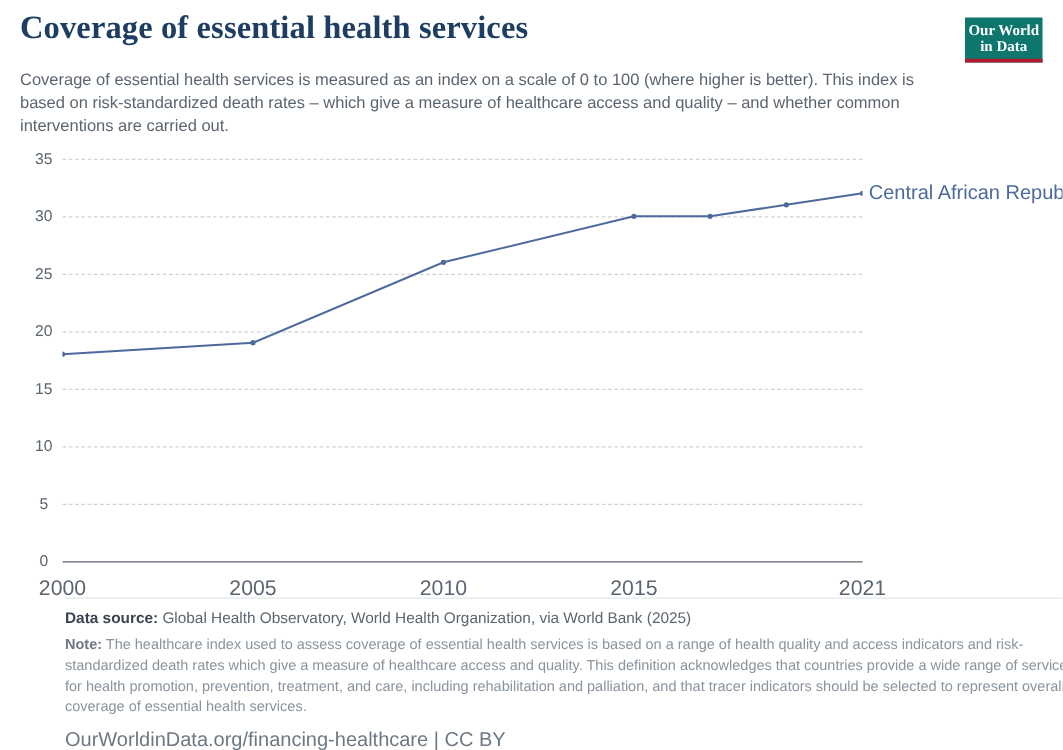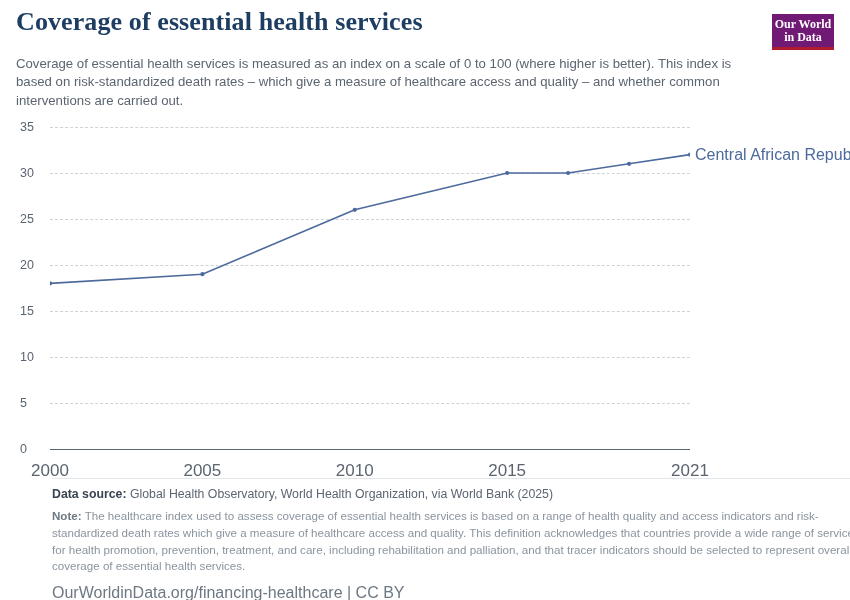--- a/index.html
+++ b/index.html
@@ -36,21 +36,21 @@
     line-height: 1.42;
     max-width: 730px;
     margin: 18px 0 6px 0;
   }
   .logo {
     position: absolute;
     top: 14px;
     right: 16px;
     width: 62px;
     height: 36px;
-    background: #701a75;
+    background: #0f766e;
     color: #ffffff;
     font-family: "Liberation Serif", serif;
     font-weight: 700;
     font-size: 12px;
     line-height: 1.08;
     text-align: center;
     padding-top: 4px;
     box-sizing: border-box;
     border-bottom: 3px solid #b01c2e;
   }
@@ -71,21 +71,21 @@
     position: absolute;
     left: 0;
     width: 100%;
     border-top: 1px dashed #cfd3d8;
     height: 0;
   }
   .ytick {
     position: absolute;
     right: 642px;
     width: 30px;
-    text-align: left;
+    text-align: center;
     font-size: 12.5px;
     color: #5b6570;
     transform: translateY(-50%);
   }
   .ytick-holder {
     position: absolute;
     left: 0;
     top: 8px;
     width: 676px;
     height: 322px;

